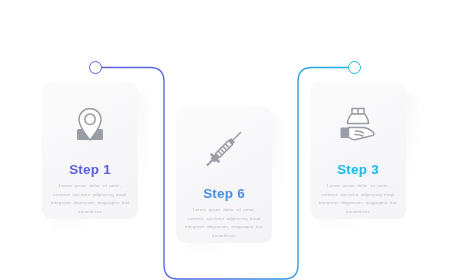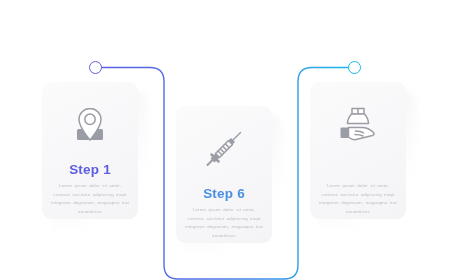--- a/index.html
+++ b/index.html
@@ -154,19 +154,20 @@
 
           <path d="M12.5 23.5 L26 23.5 C30.5 23.5 35 26 37.5 28.5 C38.5 29.5 38 31 36.5 31.5 L20 35.5 C17.5 36 15 35 13 33.5 L12.5 33 Z" fill="#ffffff"></path>
 
           <path d="M19.5 27 C22.5 27 25.5 27.5 27.5 29"></path>
           <path d="M19 30.5 C22 30.5 25 31 27 32"></path>
         </g>
 
         <rect x="4.5" y="23.5" width="8" height="10.5" rx="1" fill="#9a9da5"></rect>
       </svg>
     </div>
+    <div class="card-title" style="color:#16bbe8;">Step 3</div>
     <div class="card-body">Lorem ipsum dolor sit amet, contose asictetur adipiscing euqit integeron dngrosom, maguapna trat anumtitices</div>
   </div>
 
   <div class="node node-1"></div>
   <div class="node node-3"></div>
 
 </div>
 
 </body></html>

